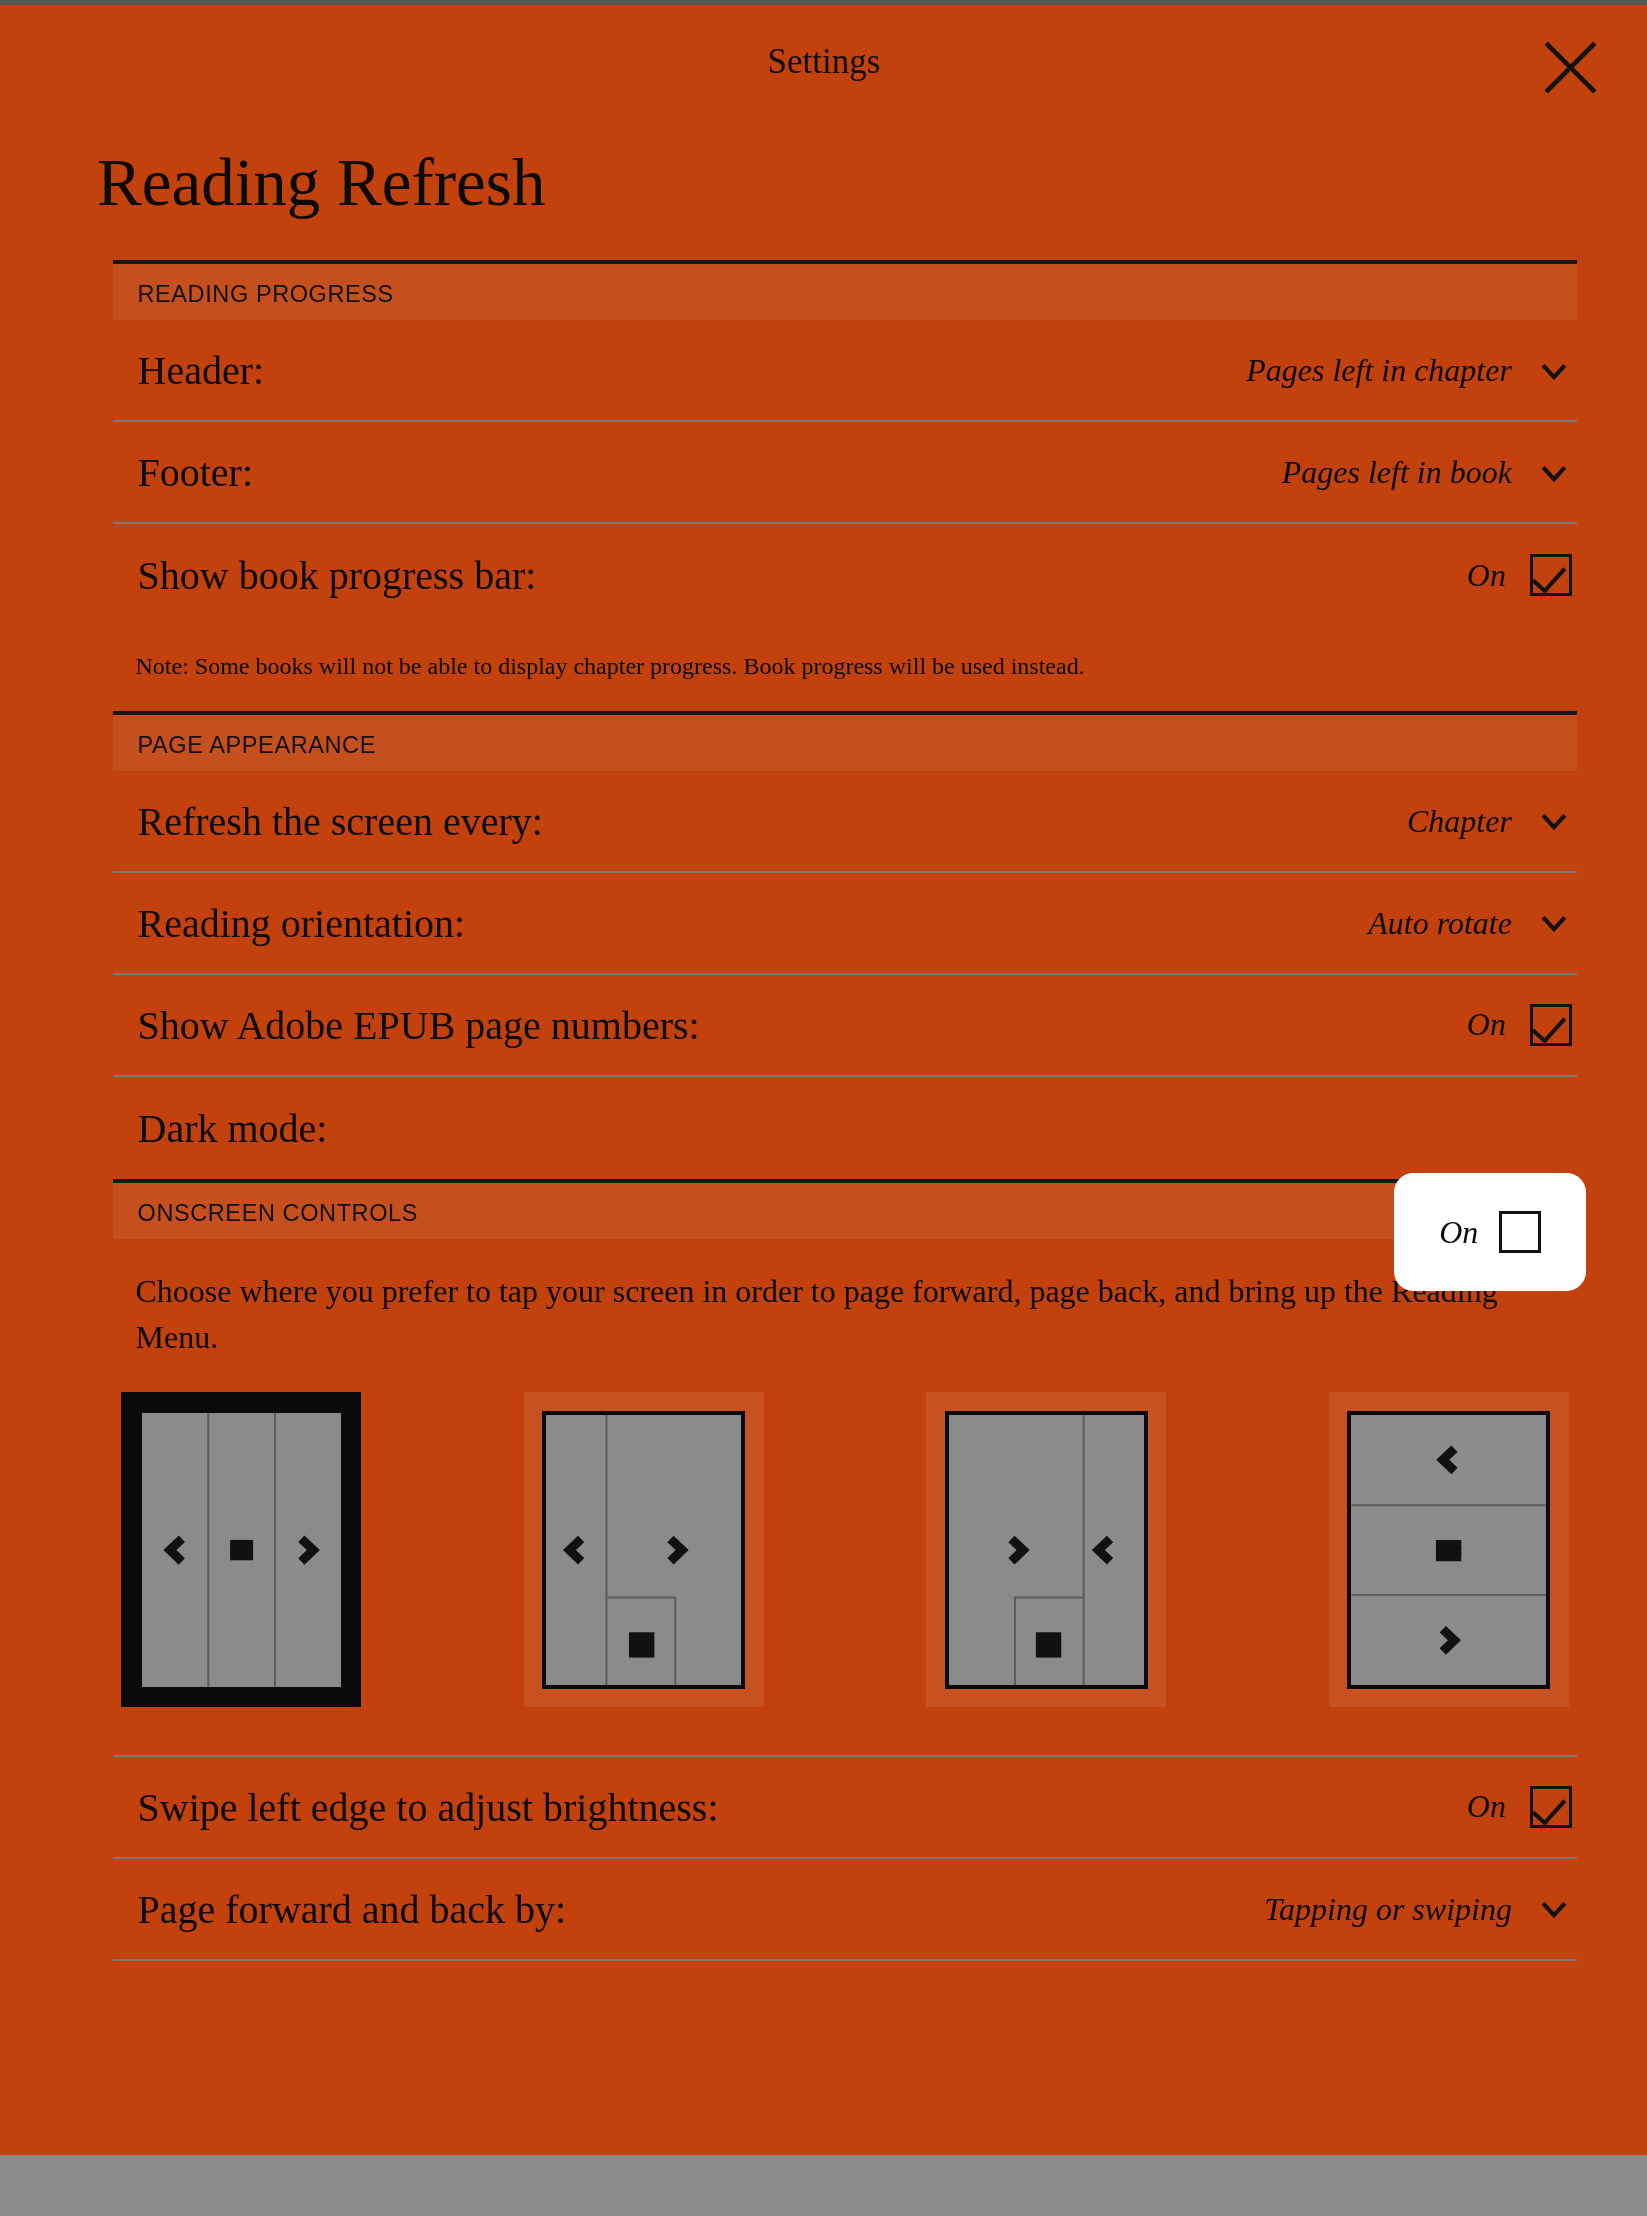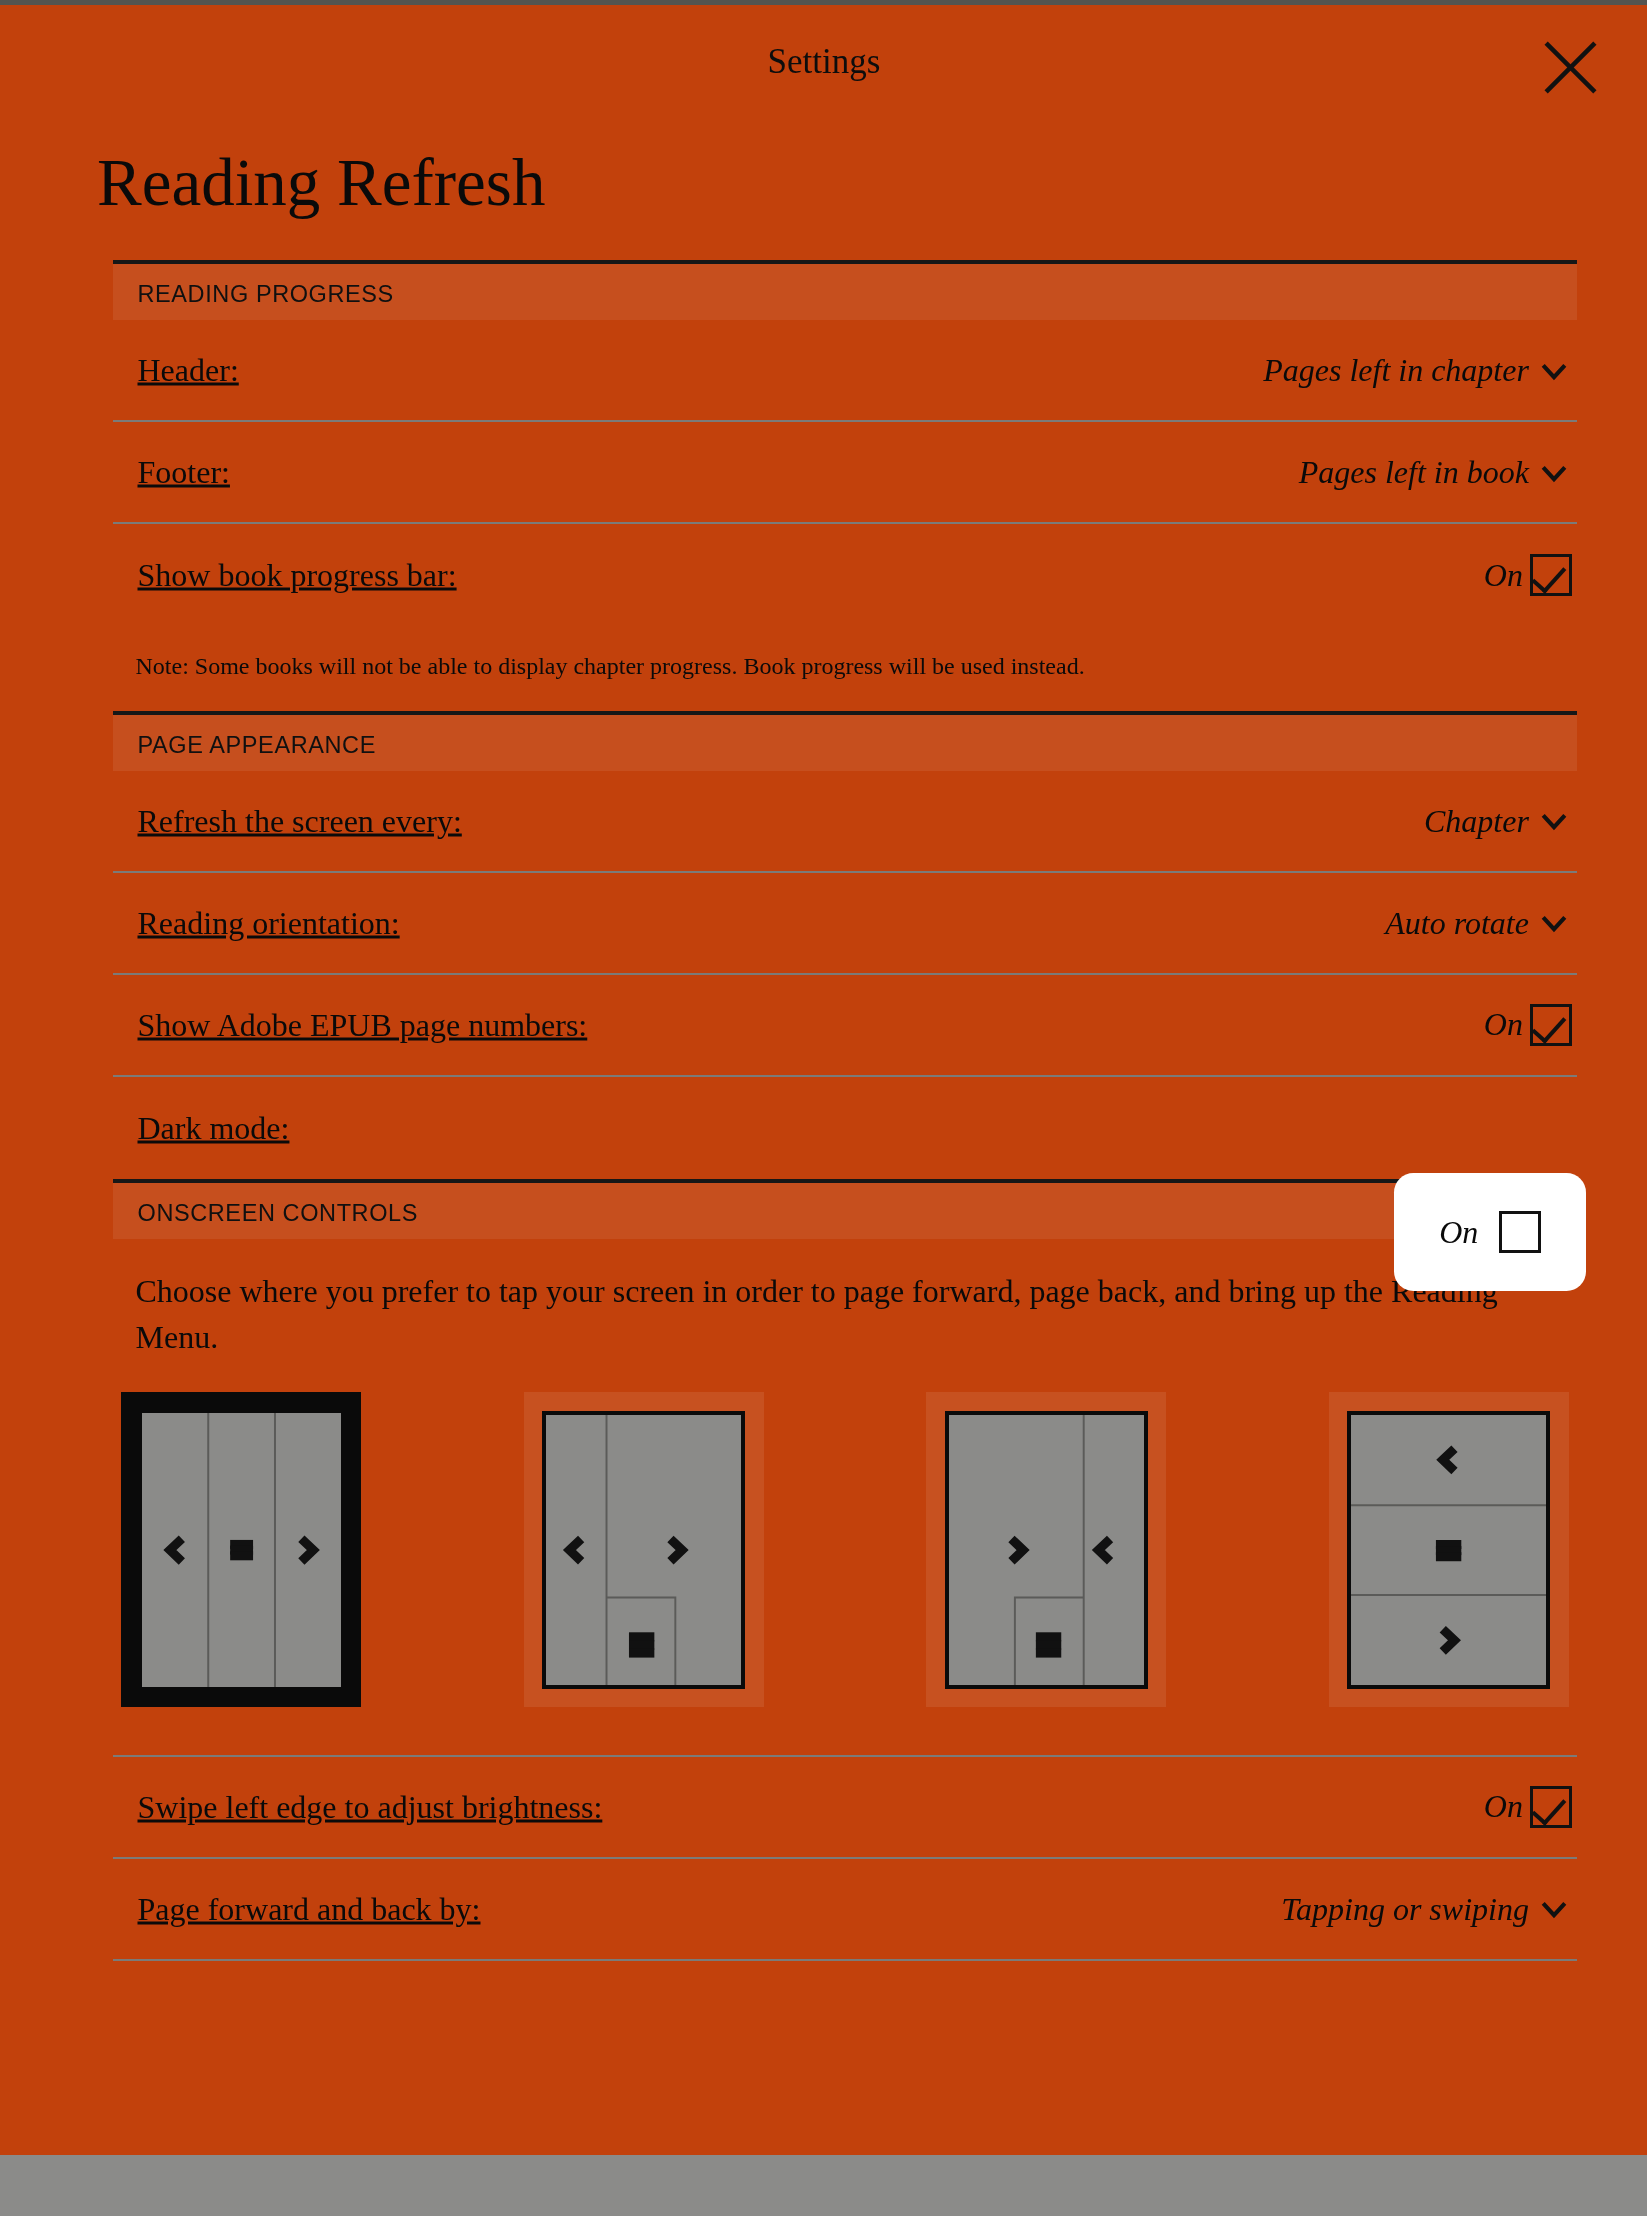--- a/index.html
+++ b/index.html
@@ -87,34 +87,33 @@
     height: 102px;
     border-bottom: 2.6px solid #7b7b79;
   }
   .row.no-border { border-bottom: none; }
 
   .row-label {
     position: absolute;
     left: 24.5px;
     top: 50%;
     transform: translateY(-50%);
-    font-size: 32px;
+    font-size: 40px;
     color: #0a0a0a;
     white-space: nowrap;
-    text-decoration: underline;
   }
 
   .row-right {
     position: absolute;
     right: 5.1px;
     top: 50%;
     transform: translateY(-50%);
     display: flex;
     align-items: center;
-    gap: 7px;
+    gap: 24px;
   }
   .row-value {
     font-size: 32px;
     font-style: italic;
     color: #0a0a0a;
     white-space: nowrap;
   }
   .chev {
     width: 36px;
     height: 36px;

